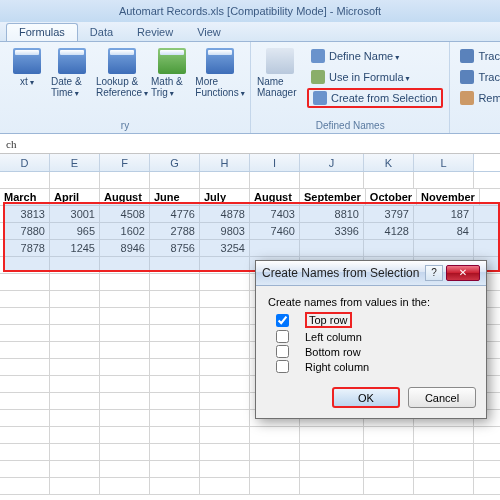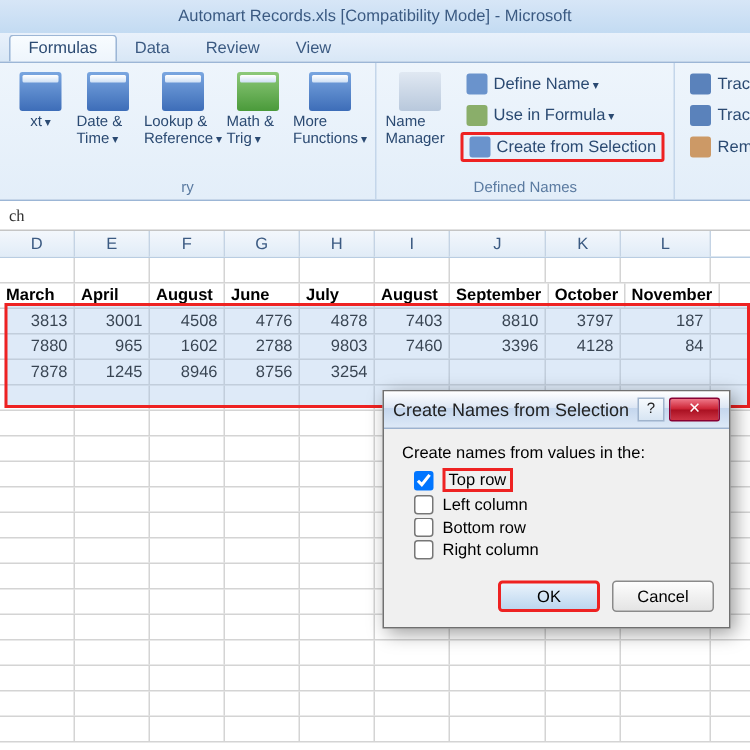--- a/index.html
+++ b/index.html
@@ -38,21 +38,21 @@
 .row div{ flex:0 0 50px; border-right:1px solid #d4d4d4; padding:0 4px; line-height:17px; text-align:right;}
 .row.hdr div{ font-weight:bold; text-align:left;}
 .sel { position:absolute; top:30px; left:3px; right:0; height:70px; border:2px solid #e22; background:rgba(160,195,235,.35); pointer-events:none;}
 
 .dialog { position:absolute; left:255px; top:248px; width:232px; background:#f0f0f0; border:1px solid #707070; box-shadow:3px 3px 12px rgba(0,0,0,.4); font-size:11px;margin-top:12px;}
 .dlg-title{ height:25px; background:linear-gradient(#fff,#dce6f4 45%,#c4d6ed 46%,#dde9f7); border-bottom:1px solid #9cb2cf; display:flex; align-items:center; padding:0 6px; font-size:12px; color:#222;}
 .dlg-title .sp{flex:1;}
 .dlg-title .q{width:18px;height:16px;border:1px solid #a0b4cd;background:linear-gradient(#f6fafd,#d7e5f3);text-align:center;line-height:14px;font-size:10px;margin-left:3px;}
 .dlg-title .x{width:34px;height:16px;background:linear-gradient(#e78,#c23 48%,#a12 52%,#c34);border:1px solid #803;border-radius:2px;color:#fff;text-align:center;line-height:13px;font-size:10px;margin-left:3px;}
 .dlg-body{padding:10px 12px 6px;}
-.chk{display:flex;align-items:center;gap:6px;margin:2px 0 2px 8px;}
+.chk{display:flex;align-items:center;gap:16px;margin:2px 0 2px 8px;}
 .chk input{width:13px;height:13px;}
 .chk.hl label{border:2px solid #e22;padding:0 2px;}
 .dlg-btns{display:flex;justify-content:flex-end;gap:8px;padding:6px 10px 10px;}
 .dbtn{width:68px;height:21px;border:1px solid #8a8a8a;background:linear-gradient(#fdfdfd,#e4e4e4);font-size:11px;border-radius:3px;}
 .dbtn.ok{border:2px solid #e22; background:linear-gradient(#eaf3fc,#bcd6ef);}
 </style>
 </head>
 <body>
 
 <div class="titlebar">Automart Records.xls [Compatibility Mode] - Microsoft</div>

